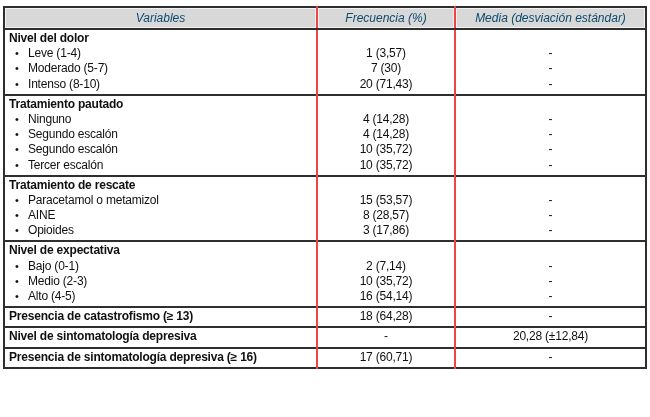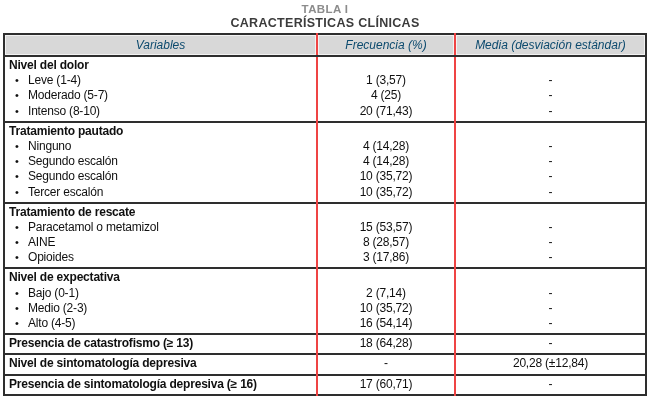--- a/index.html
+++ b/index.html
@@ -67,24 +67,20 @@
   .ln { height: 15.2px; line-height: 15.2px; white-space: nowrap; overflow: hidden; }
   .sec-h { font-weight: bold; }
   .bullet-ln { padding-left: 6px; }
   .bullet { display: inline-block; width: 13px; font-size: 11px; }
   tr.single td { height: 15px; line-height: 15px; }
 </style>
 </head>
 <body>
 
 <div class="page">
-  <div class="title-block">
-    <div class="title-1">TABLA I</div>
-    <div class="title-2">CARACTERÍSTICAS CLÍNICAS</div>
-  </div>
 
   <table class="clin">
     <colgroup>
       <col class="c1">
         <col class="c2">
         <col class="c3">
     </colgroup>
     <thead>
       <tr>
         <th>Variables</th>
@@ -96,21 +92,21 @@
         <tr class="section">
           <td class="c-var">
             <div class="ln sec-h">Nivel del dolor</div>
             <div class="ln bullet-ln"><span class="bullet">•</span><span>Leve (1-4)</span></div>
             <div class="ln bullet-ln"><span class="bullet">•</span><span>Moderado (5-7)</span></div>
             <div class="ln bullet-ln"><span class="bullet">•</span><span>Intenso (8-10)</span></div>
           </td>
           <td class="c-val">
             <div class="ln">&nbsp;</div>
             <div class="ln">1 (3,57)</div>
-            <div class="ln">4 (25)</div>
+            <div class="ln">7 (30)</div>
             <div class="ln">20 (71,43)</div>
           </td>
           <td class="c-val">
             <div class="ln">&nbsp;</div>
             <div class="ln">-</div>
             <div class="ln">-</div>
             <div class="ln">-</div>
           </td>
         </tr>
         <tr class="section">

